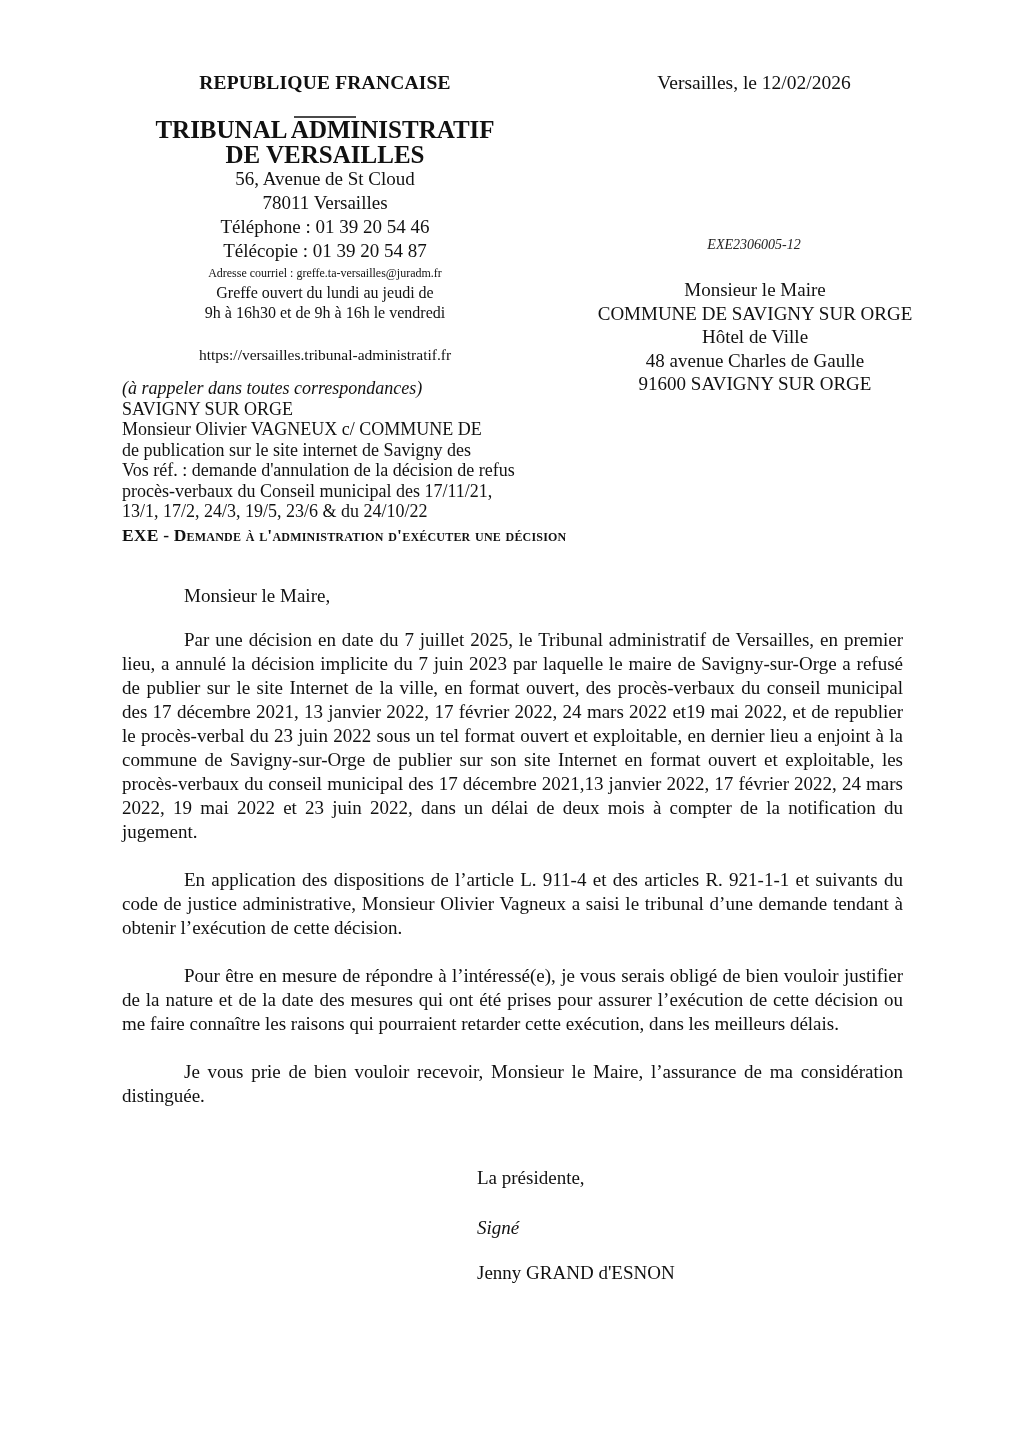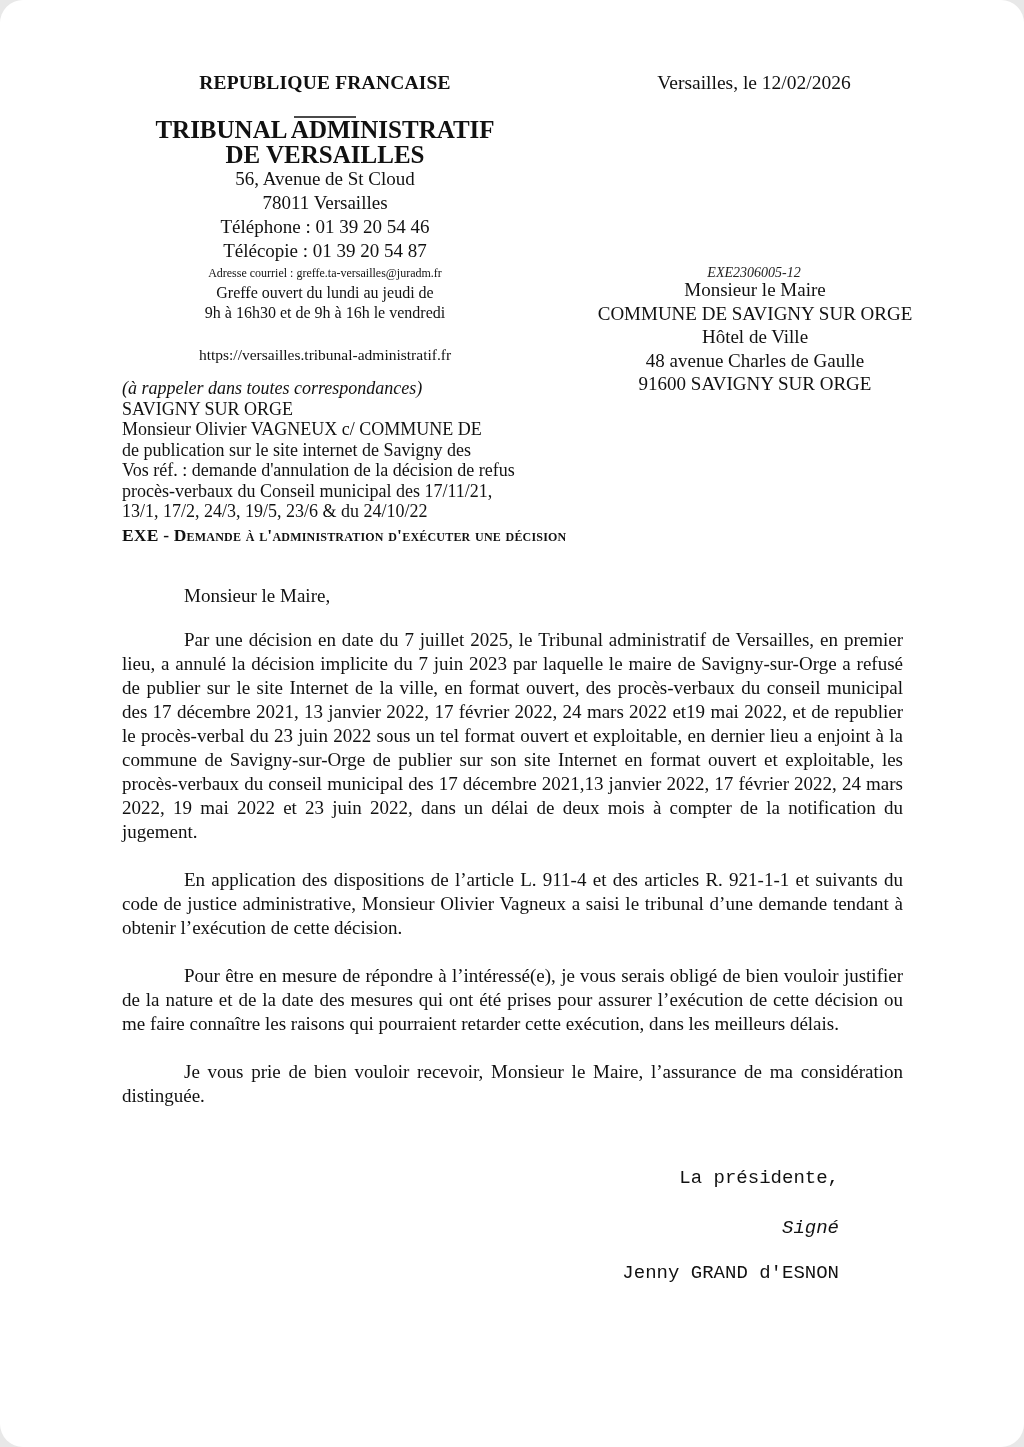--- a/index.html
+++ b/index.html
@@ -5,21 +5,20 @@
   html, body { margin: 0; padding: 0; background: #e8e8e8; }
   .page {
     position: relative;
     width: 1024px;
     height: 1447px;
     margin: 0 auto;
     background: #ffffff;
     color: #111111;
     font-family: "Liberation Serif", "DejaVu Serif", serif;
     overflow: hidden;
-    border-radius: 23px;
   }
   
   .sender-block {
     position: absolute;
     left: 115px; top: 70px;
     width: 420px;
     text-align: center;
   }
   .republic {
     font-size: 19.5px; font-weight: bold; line-height: 25px;
@@ -43,21 +42,20 @@
     text-align: center;
     font-size: 19.5px; line-height: 25px;
   }
   .ref-code {
     position: absolute;
     left: 583px; top: 236px; width: 342px;
     text-align: center;
     font-style: italic;
     font-size: 14px; line-height: 18px;
     color: #222;
-    margin-top: 28px;
   }
   .recipient-block {
     position: absolute;
     left: 560px; top: 278px; width: 390px;
     text-align: center;
     font-size: 19px; line-height: 23.6px;
   }
 
   
   .case-block {
@@ -91,22 +89,22 @@
   }
   .body-paragraph {
     text-indent: 62px;
     margin: 0 0 24px 0;
   }
 
   
   .closing-block {
     position: absolute;
     left: 477px; top: 1166px; width: 362px;
-    text-align: right;
-    font-size: 19px; line-height: 24px; font-family: Liberation Mono, monospace;
+    text-align: left;
+    font-size: 19px; line-height: 24px;
   }
   .closing-title { margin-bottom: 26px; }
   .signed-mention { font-style: italic; margin-bottom: 21px; }
 </style>
 </head>
 <body>
 
 <div class="page">
 
   <div class="sender-block">

